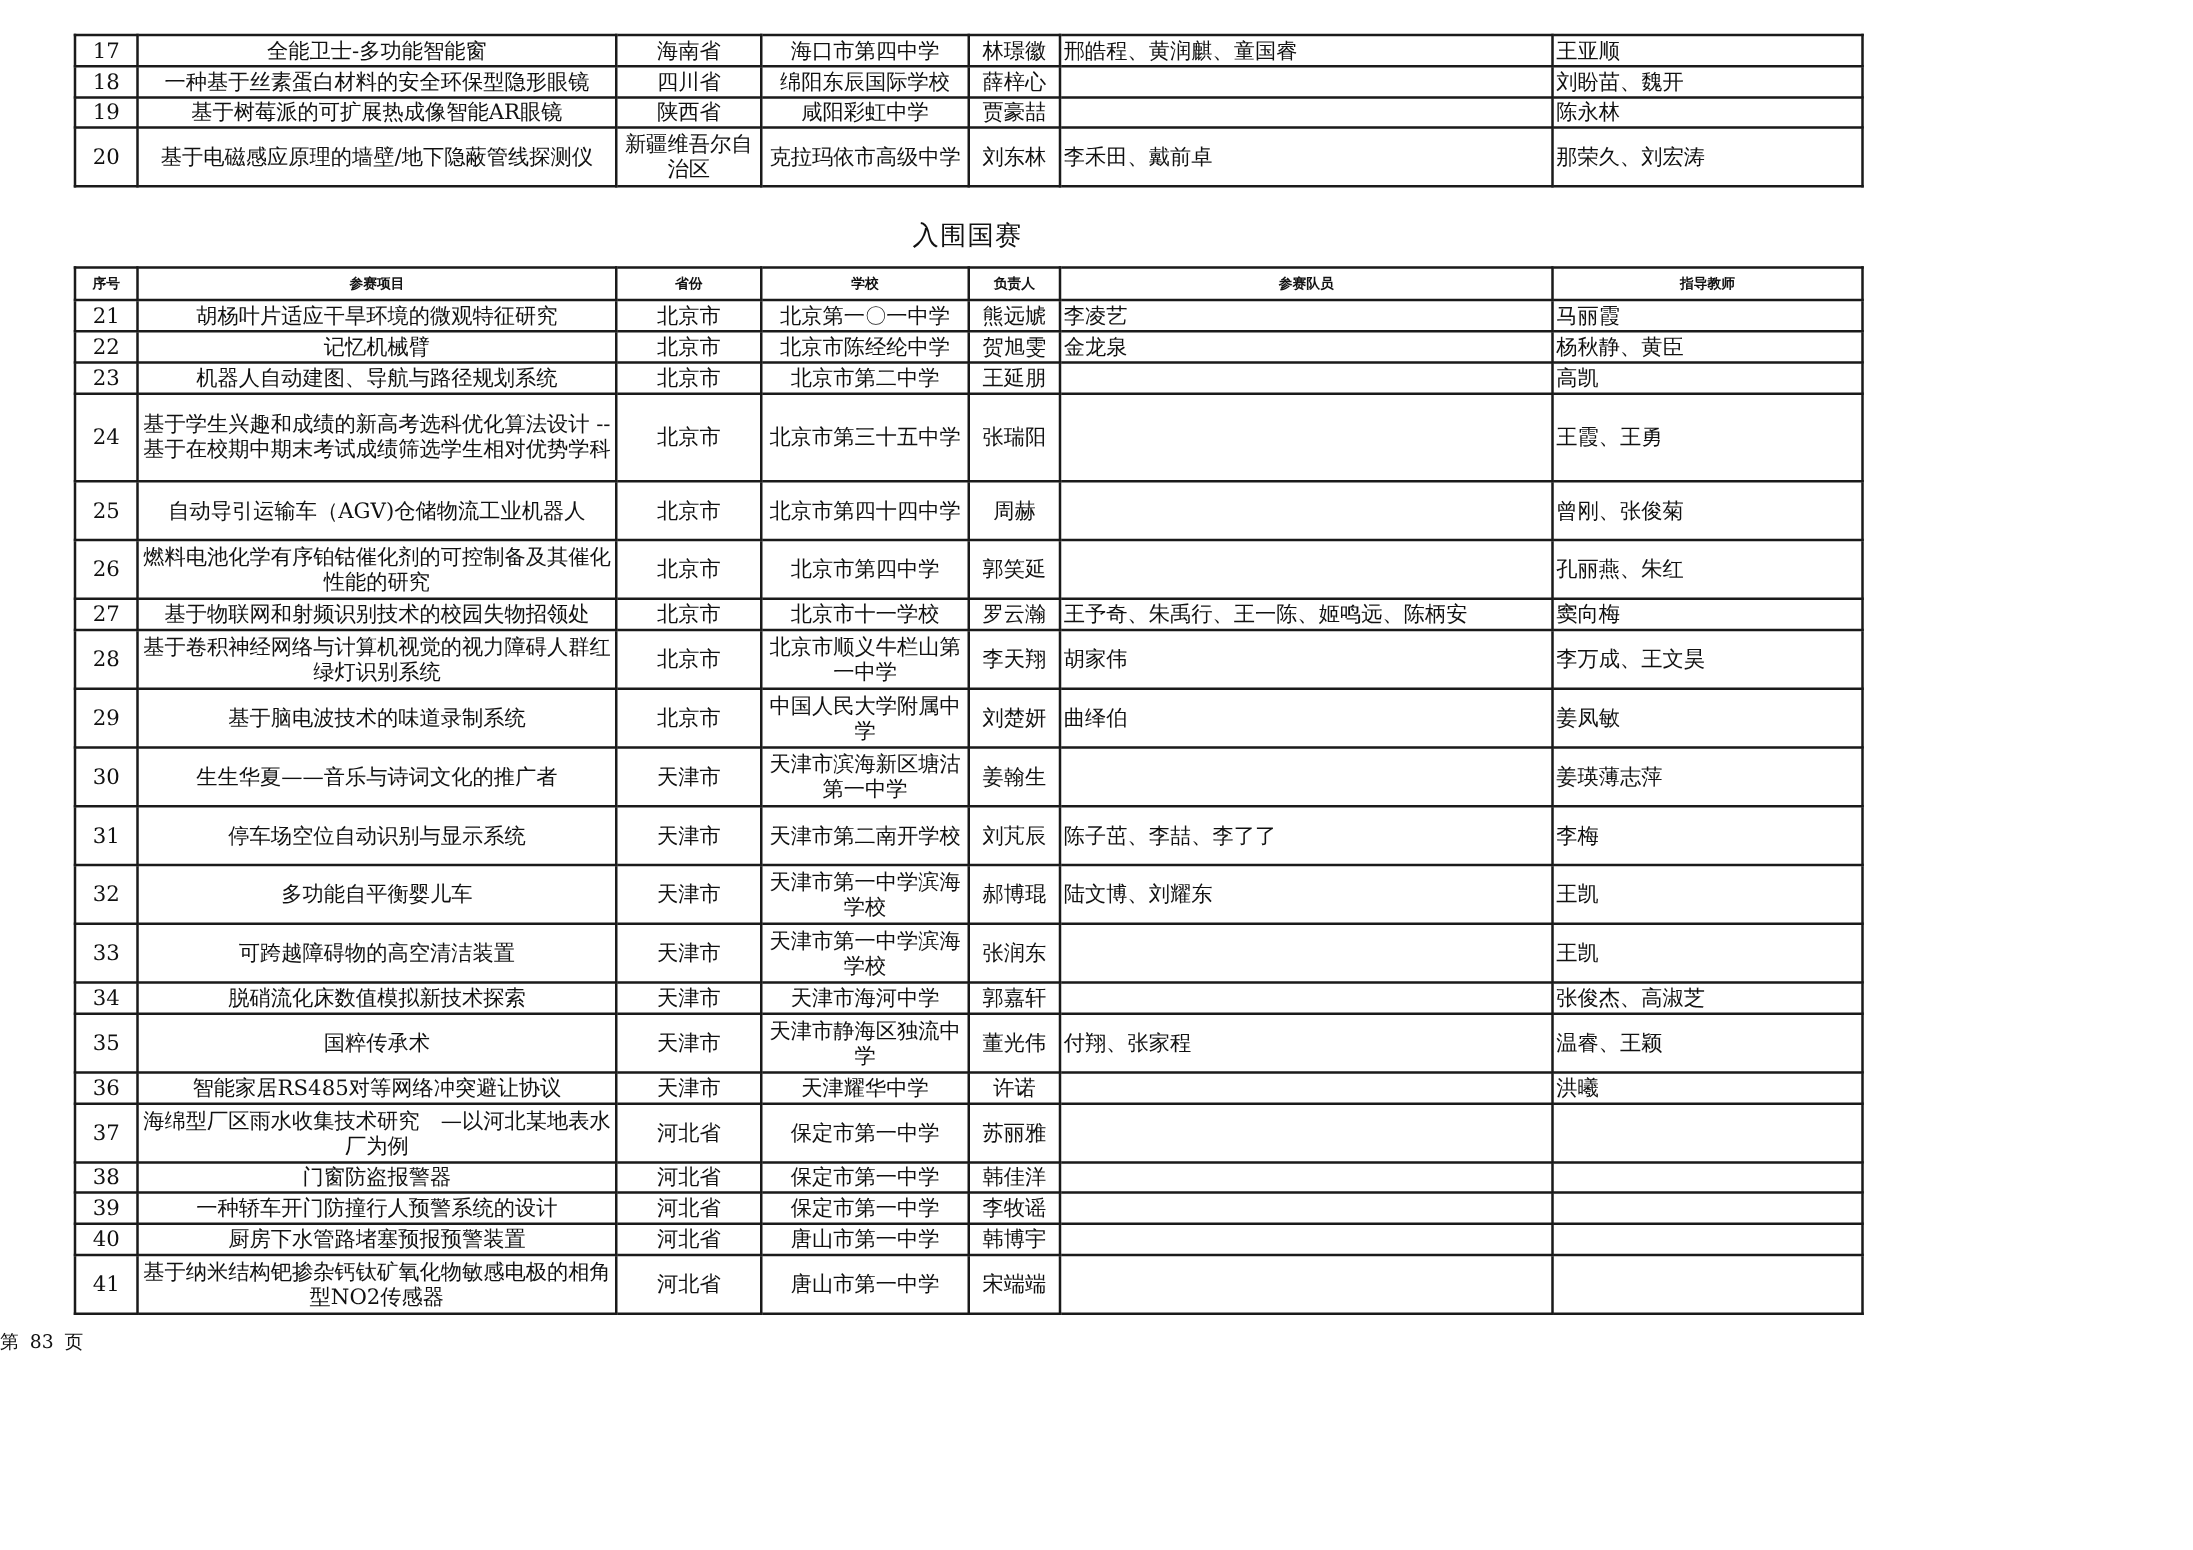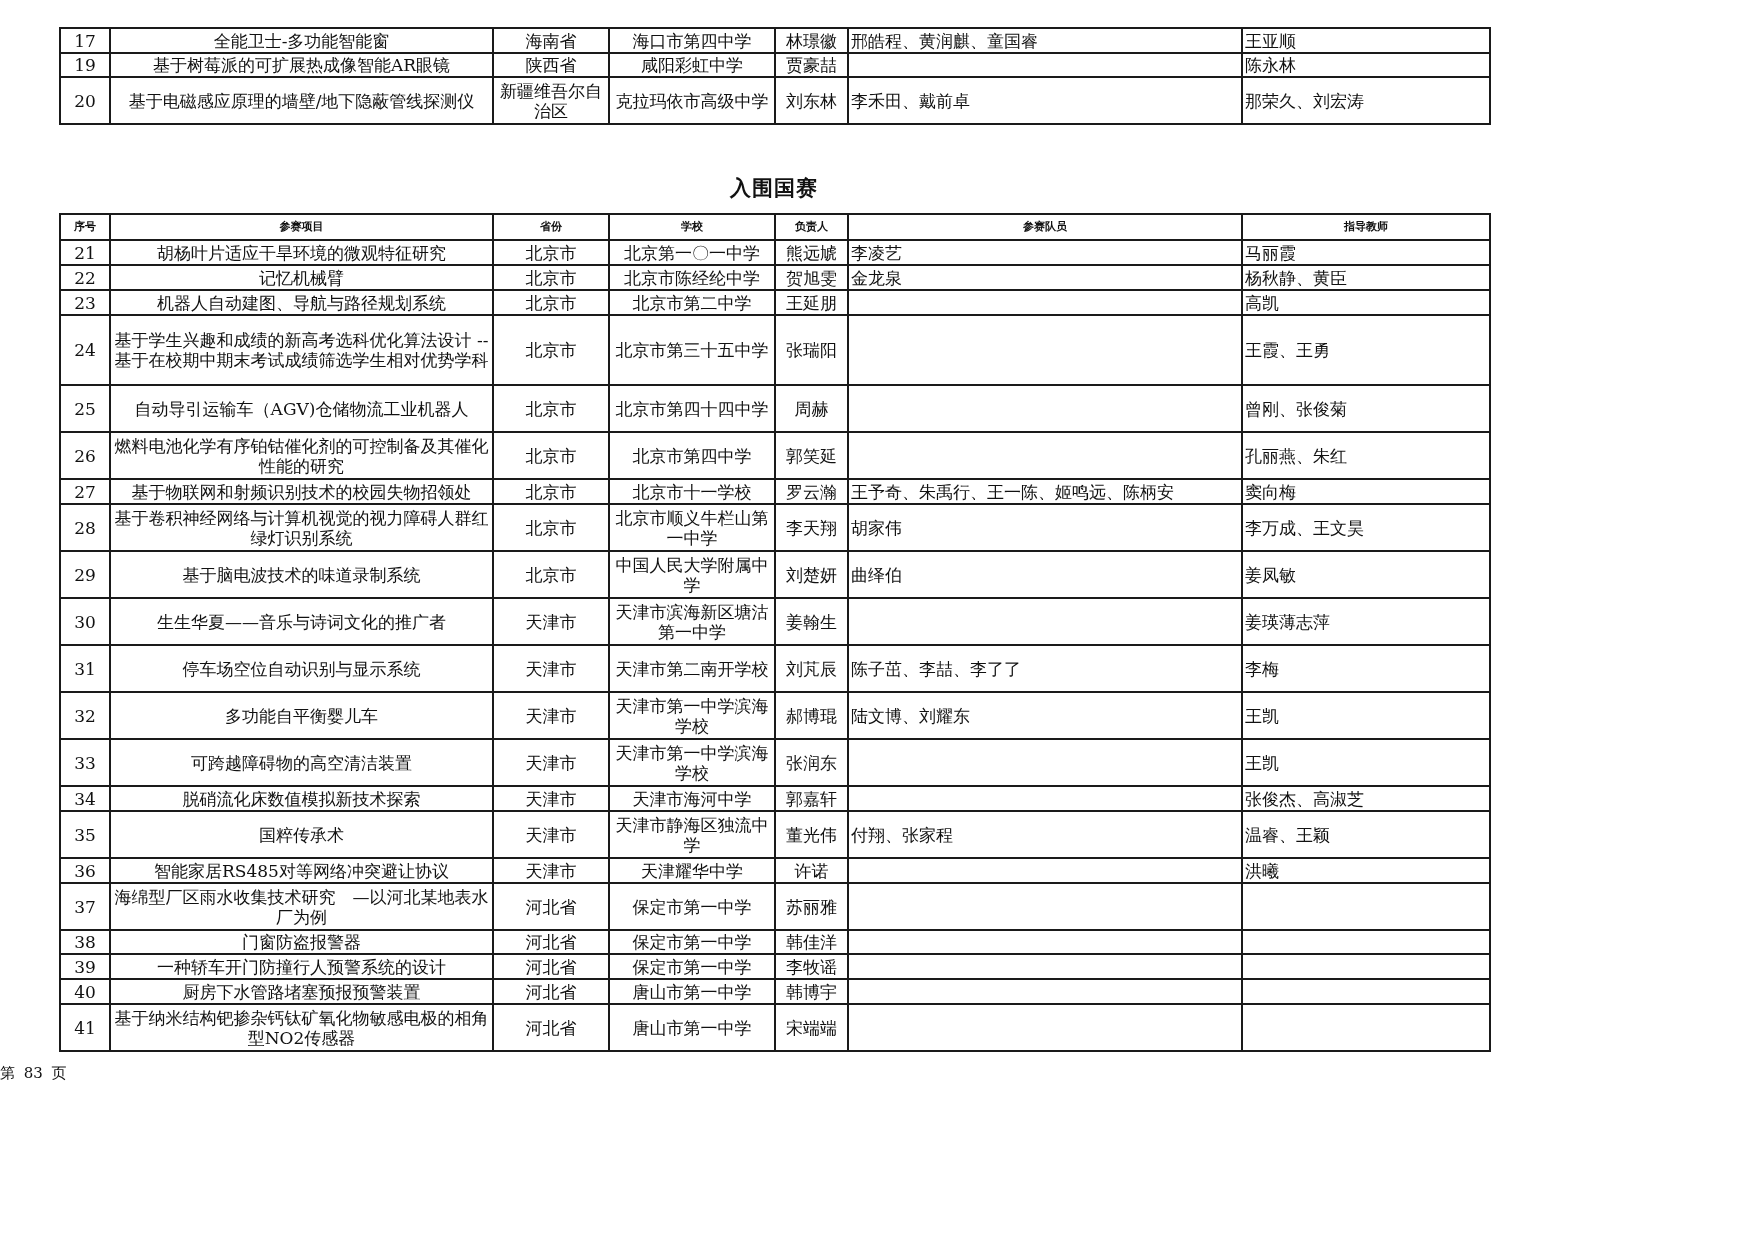--- a/index.html
+++ b/index.html
@@ -50,21 +50,21 @@
     .c-teach { text-align: left; }
     #top-table { top: 27px; }
     #main-table { top: 213px; }
     .section-title {
       position: absolute;
       left: 0;
       width: 1548px;
       top: 174px;
       text-align: center;
       font-family: "DejaVu Sans", "Liberation Sans", sans-serif;
-      font-weight: bold;
+      font-weight: normal;
       font-size: 21px;
       letter-spacing: 1px;
     }
     .page-footer {
       position: absolute;
       left: 0;
       width: 1548px;
       top: 1064px;
       font-size: 15px;
       word-spacing: 4px;
@@ -87,20 +87,29 @@
     </colgroup>
     <tbody id="top-body">
         <tr style="height: 25px;">
           <td class="c-no">17</td>
           <td class="c-proj">全能卫士-多功能智能窗</td>
           <td class="c-prov">海南省</td>
           <td class="c-school">海口市第四中学</td>
           <td class="c-lead">林璟徽</td>
           <td class="c-team">邢皓程、黄润麒、童国睿</td>
           <td class="c-teach">王亚顺</td>
+        </tr>
+        <tr style="height: 25px;">
+          <td class="c-no">18</td>
+          <td class="c-proj">一种基于丝素蛋白材料的安全环保型隐形眼镜</td>
+          <td class="c-prov">四川省</td>
+          <td class="c-school">绵阳东辰国际学校</td>
+          <td class="c-lead">薛梓心</td>
+          <td class="c-team"></td>
+          <td class="c-teach">刘盼苗、魏开</td>
         </tr>
         <tr style="height: 24px;">
           <td class="c-no">19</td>
           <td class="c-proj">基于树莓派的可扩展热成像智能AR眼镜</td>
           <td class="c-prov">陕西省</td>
           <td class="c-school">咸阳彩虹中学</td>
           <td class="c-lead">贾豪喆</td>
           <td class="c-team"></td>
           <td class="c-teach">陈永林</td>
         </tr>

